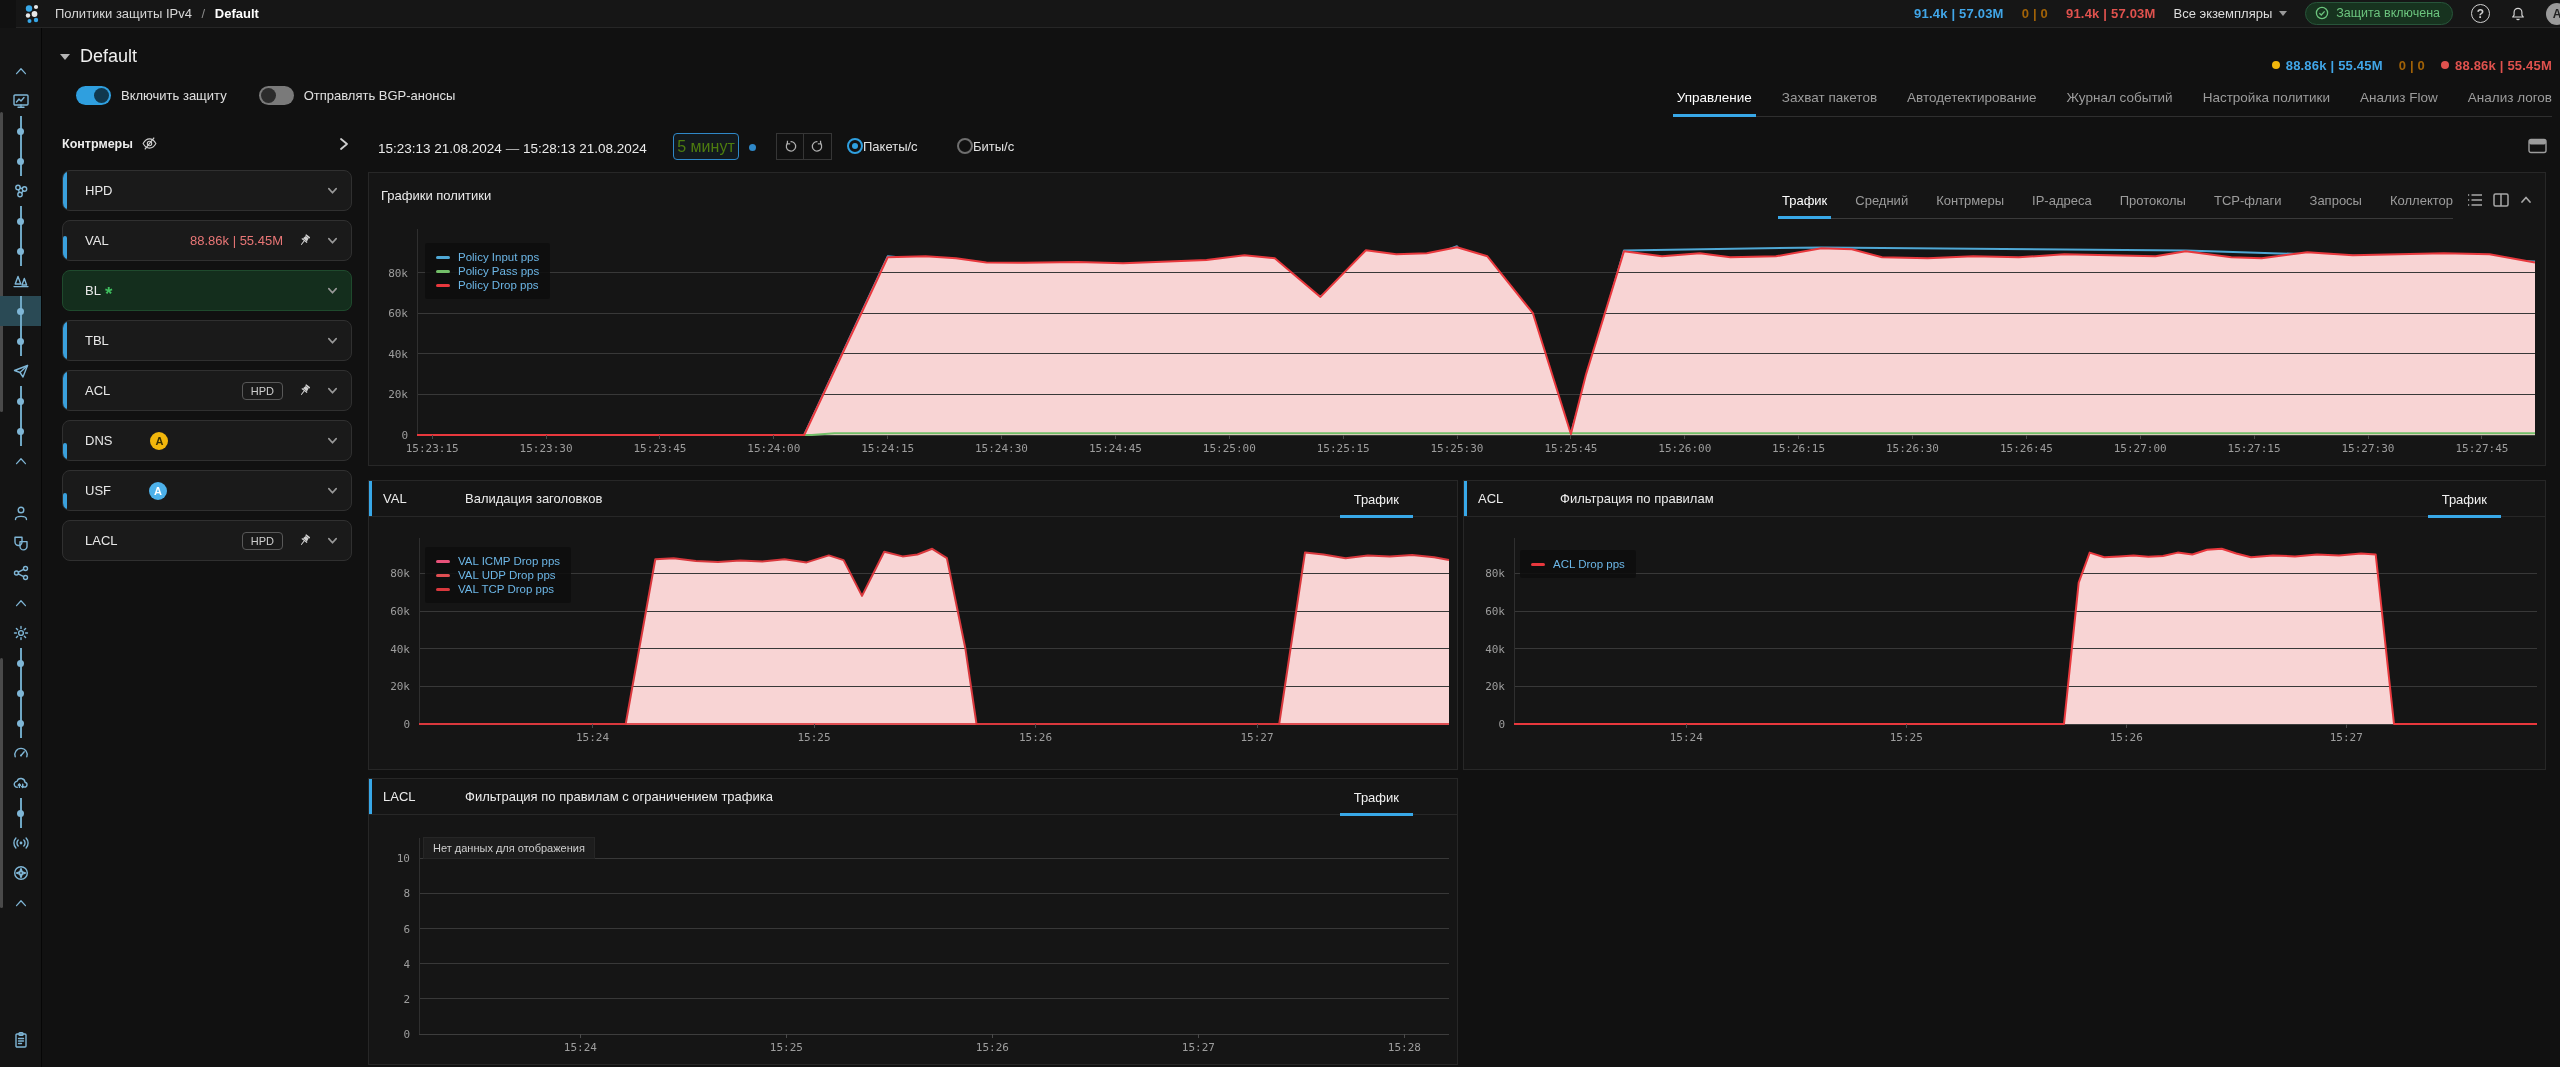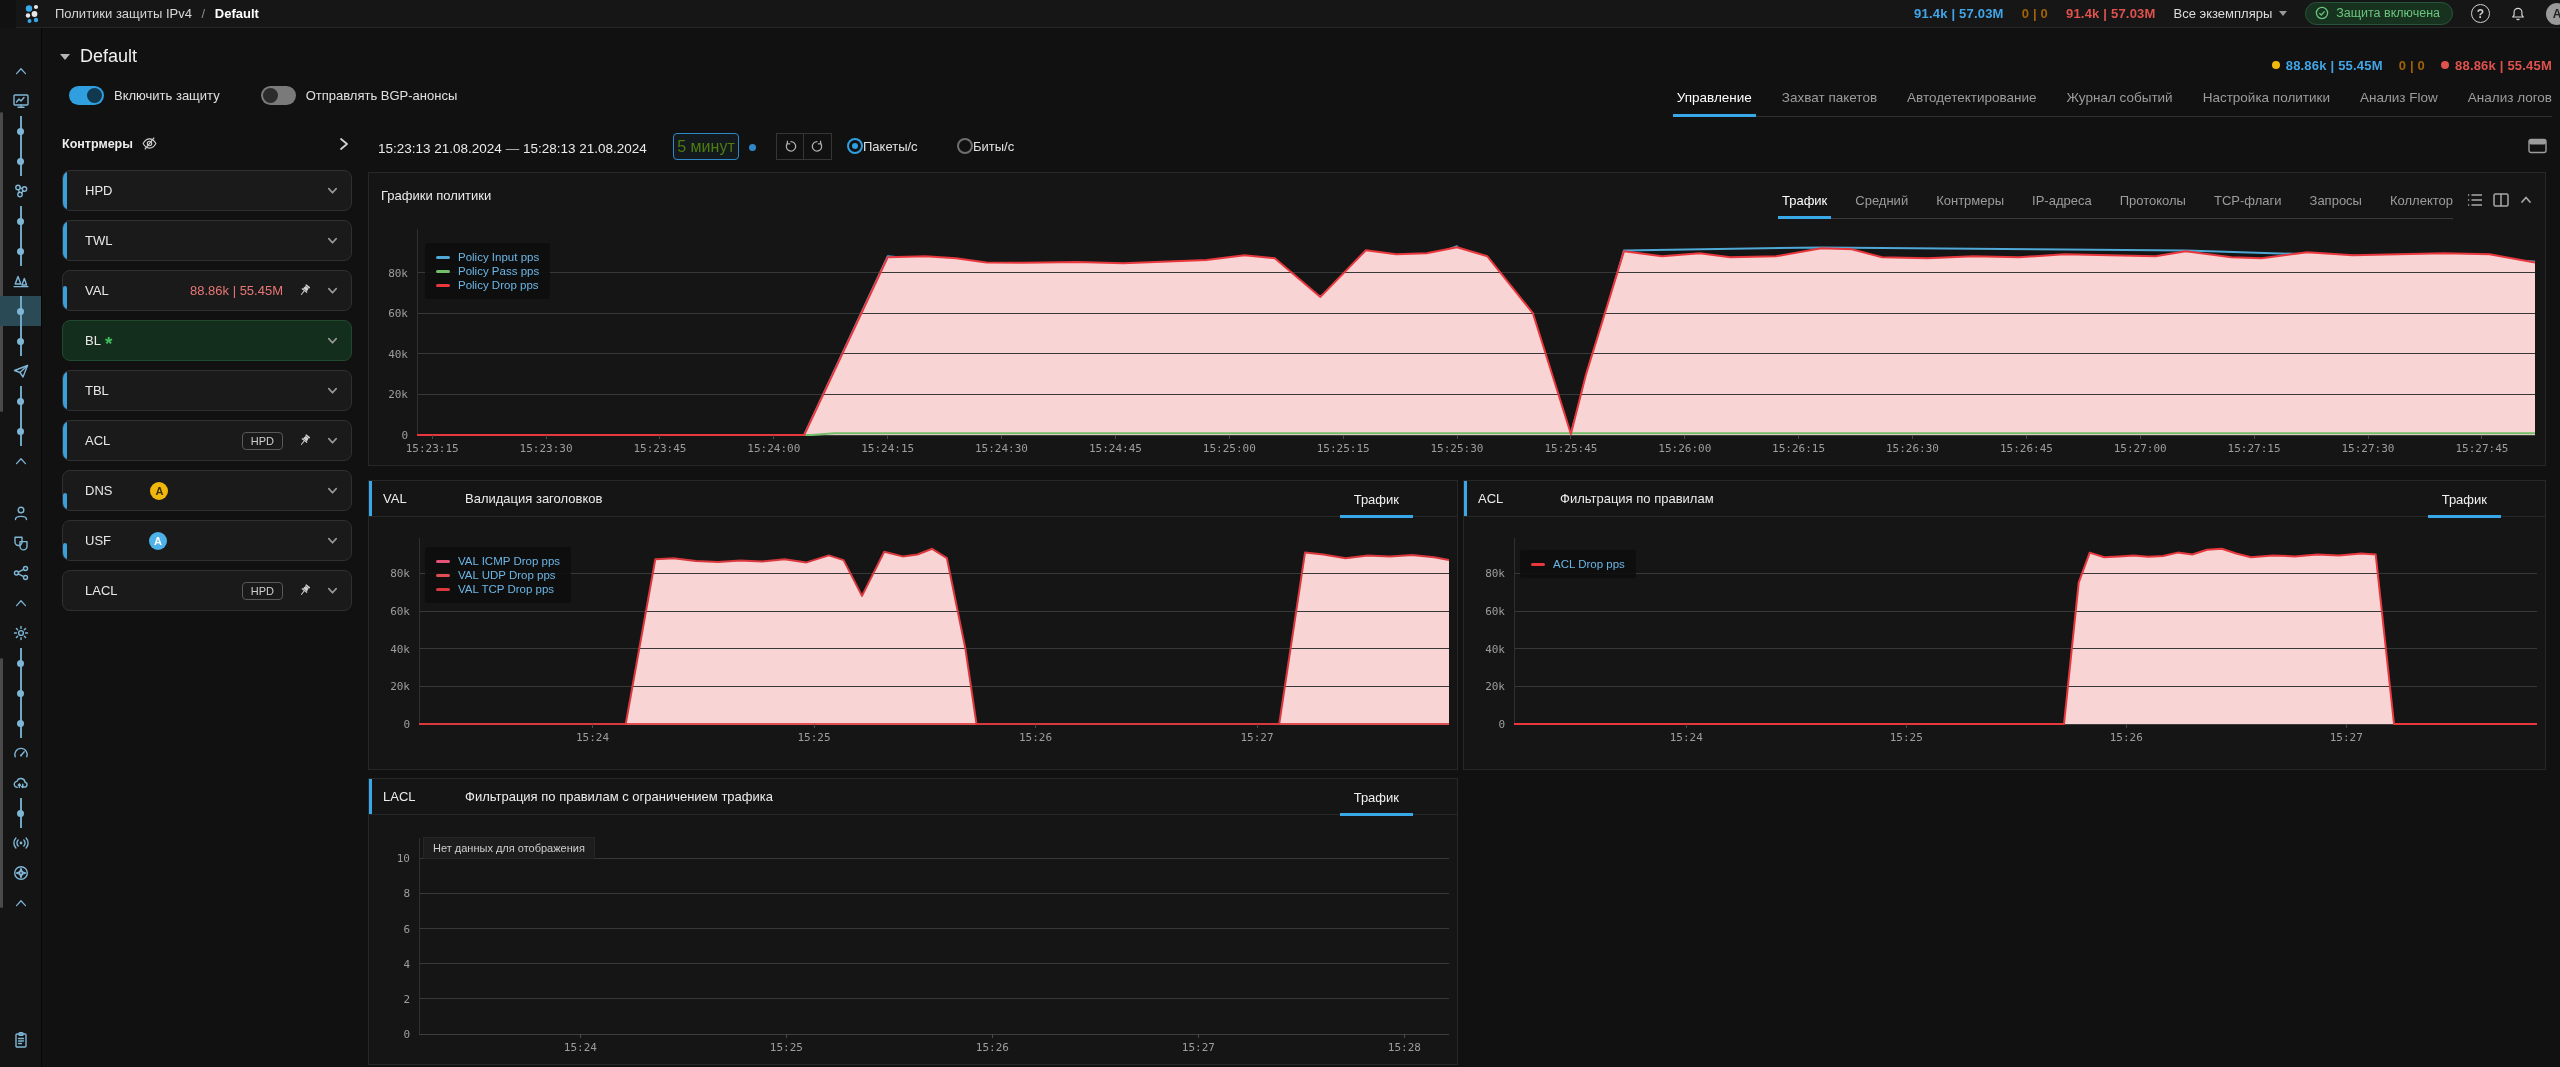--- a/index.html
+++ b/index.html
@@ -34,21 +34,21 @@
   .rail-item .vline{position:absolute;top:0;bottom:0;left:50%;width:2px;margin-left:-1px;background:#6fa7c4}
   .rail-item .ndot{position:relative;width:7px;height:7px;border-radius:50%;background:var(--railc);z-index:1}
   .rail-gap{height:22px;flex:0 0 auto}
   .rail-item.bottom{margin-top:auto;margin-bottom:12px}
   .railbar{position:absolute;left:0;width:3px;background:#4a4a4a;border-radius:2px}
 
   
   .ptitle{position:absolute;left:60px;top:46px;display:flex;align-items:center;gap:10px;cursor:pointer}
   .ptitle .tri{width:0;height:0;border-left:5px solid transparent;border-right:5px solid transparent;border-top:6px solid #b5b5b5}
   .ptitle .txt{font-size:18px;color:#f0f0f0}
-  .toggles{position:absolute;left:69px;top:86px;display:flex;gap:41px}
+  .toggles{position:absolute;left:76px;top:86px;display:flex;gap:32px}
   .toggle{display:flex;align-items:center;gap:10px;cursor:pointer}
   .tgl{width:35px;height:19px;border-radius:10px;position:relative}
   .tgl.on{background:#2f9fdf}
   .tgl.on::after{content:'';position:absolute;right:2px;top:2px;width:15px;height:15px;border-radius:50%;background:#10384e}
   .tgl.off{background:#7a7a7a}
   .tgl.off::after{content:'';position:absolute;left:2px;top:2px;width:15px;height:15px;border-radius:50%;background:#2c2c2c}
   .toggle .lbl{font-size:13px;color:#e0e0e0}
   .hstats{position:absolute;top:58px;right:8px;display:flex;align-items:center;gap:16px}
   .dot7{width:8px;height:8px;border-radius:50%;display:inline-block;margin-right:6px;vertical-align:1px}
   .htabs{position:absolute;top:90px;right:8px;display:flex;gap:30px;border-bottom:1px solid #2f2f2f;padding-bottom:0}
@@ -377,29 +377,20 @@
       <svg width="16" height="16" viewBox="0 0 16 16">
           <polyline points="5,3 11,8 5,13" fill="none" stroke="#d0d0d0" stroke-width="1.8" stroke-linecap="round" stroke-linejoin="round"></polyline>
         </svg>
     </span>
   </div>
 
   <div class="cm-list">
     <div class="cm-item push">
       <span class="accent full"></span>
         <span class="nm">HPD</span>
-      <span class="chev">
-          <svg width="13" height="13" viewBox="0 0 14 14">
-            <polyline points="3,5 7,9.5 11,5" fill="none" stroke="#9a9a9a" stroke-width="1.7" stroke-linecap="round" stroke-linejoin="round"></polyline>
-          </svg>
-        </span>
-    </div>
-    <div class="cm-item push">
-      <span class="accent full"></span>
-        <span class="nm">TWL</span>
       <span class="chev">
           <svg width="13" height="13" viewBox="0 0 14 14">
             <polyline points="3,5 7,9.5 11,5" fill="none" stroke="#9a9a9a" stroke-width="1.7" stroke-linecap="round" stroke-linejoin="round"></polyline>
           </svg>
         </span>
     </div>
     <div class="cm-item">
       <span class="accent part"></span>
         <span class="nm">VAL</span>
       <span class="stats">88.86k | 55.45M</span>

